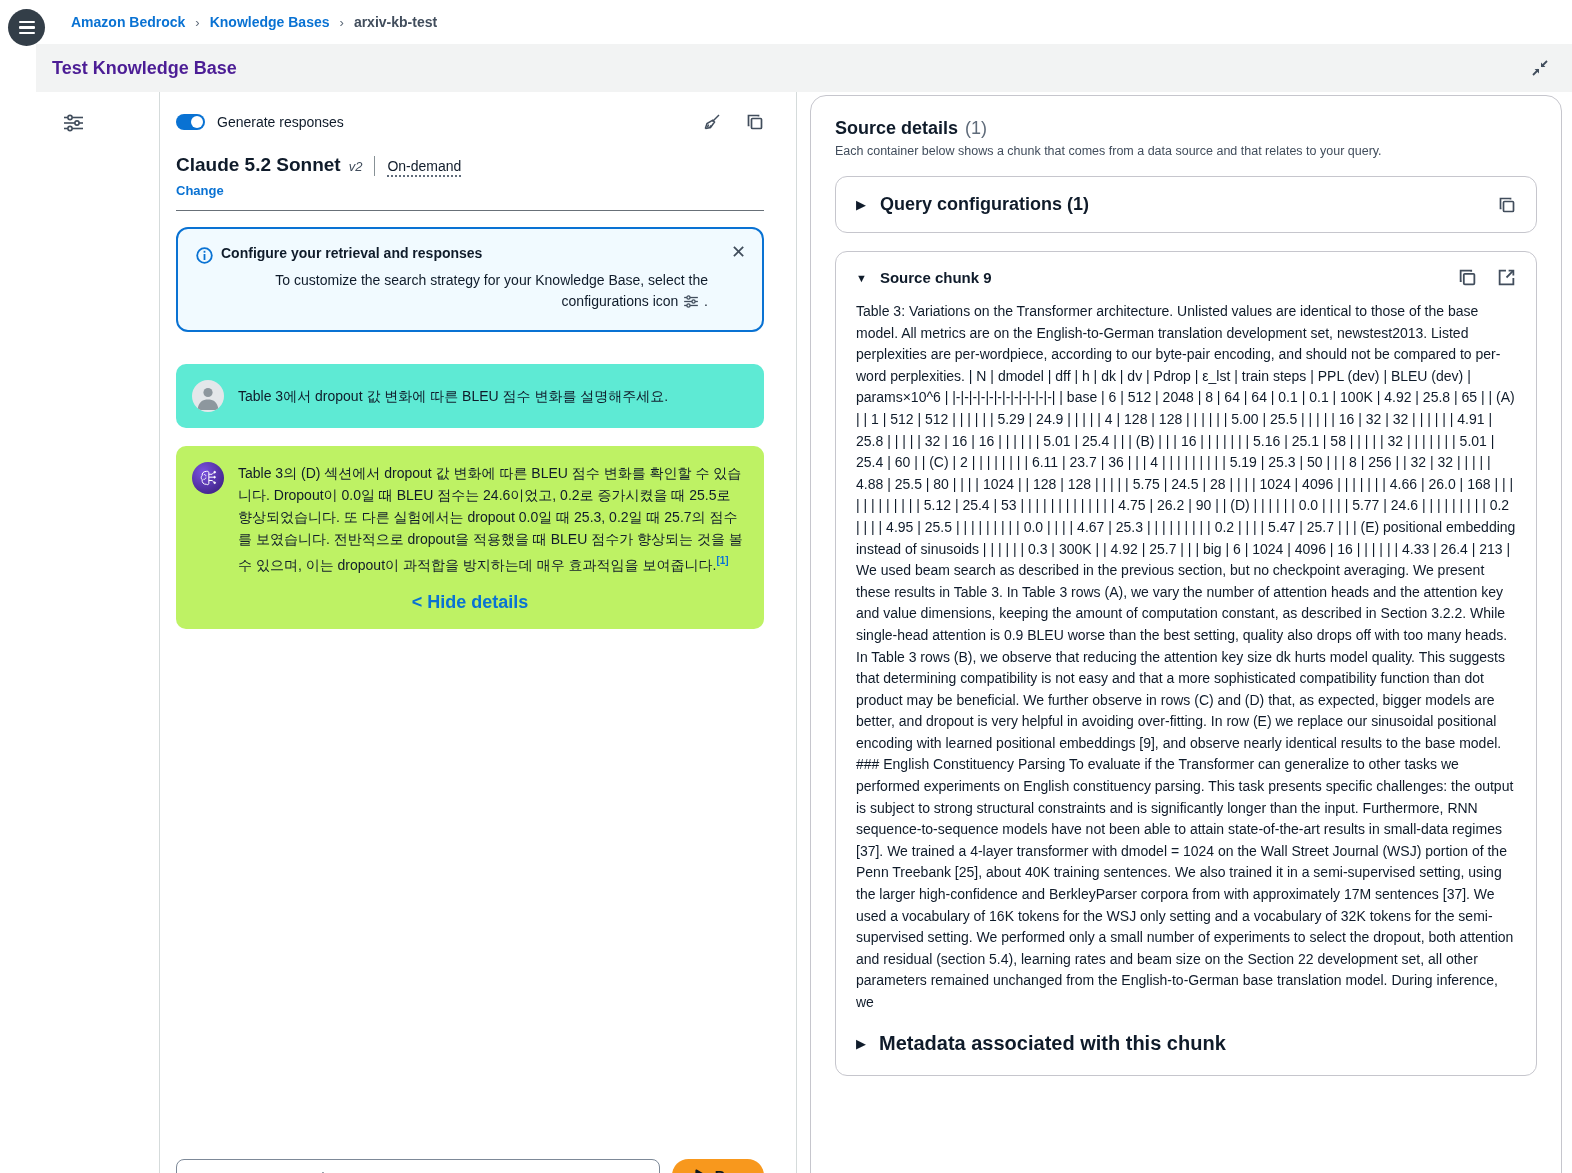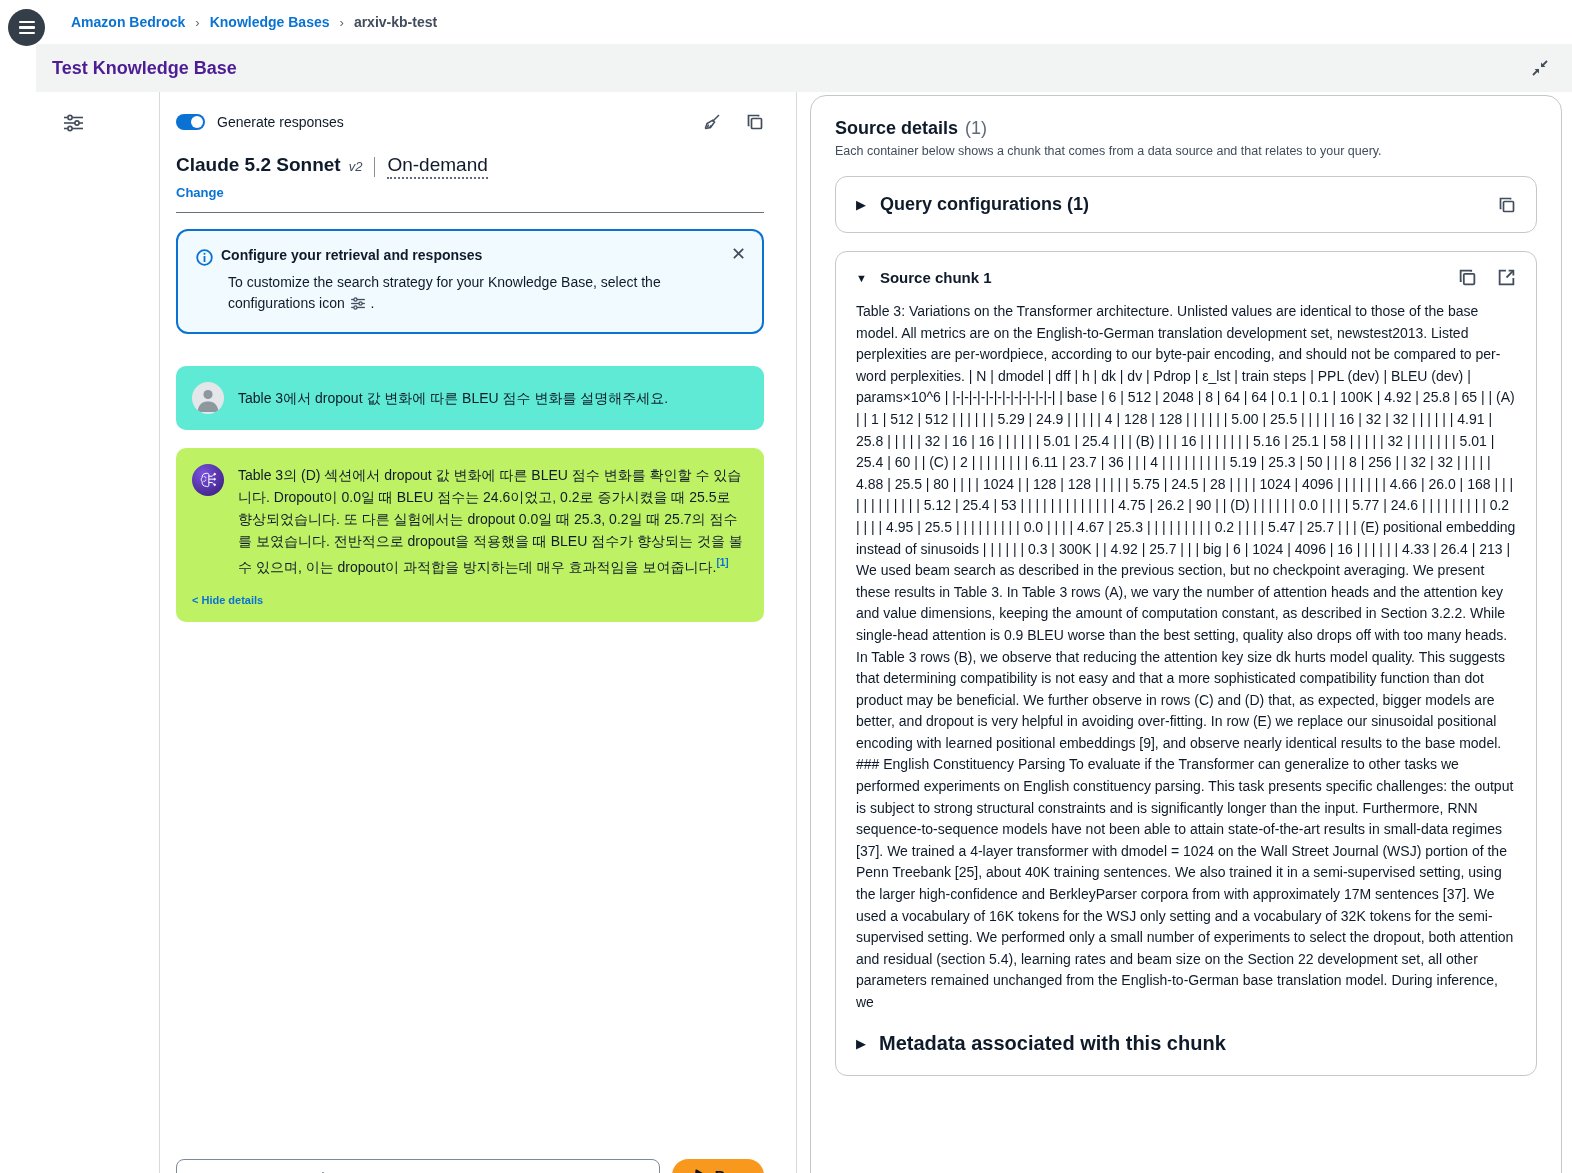--- a/index.html
+++ b/index.html
@@ -36,41 +36,41 @@
   .toggle { width:29px; height:16px; border-radius:8px; background:#0972d3; position:relative; cursor:pointer; flex:0 0 auto; }
   .toggle .knob { position:absolute; right:2px; top:2px; width:12px; height:12px; border-radius:50%; background:#fff; }
   .toggle-label { margin-left:12px; font-size:14px; color:#0f1b2a; }
   .toolbar-icons { margin-left:auto; display:flex; gap:24px; align-items:center; }
   .icon-btn { cursor:pointer; display:flex; align-items:center; }
 
   .model-row { margin-top:22px; display:flex; align-items:baseline; }
   .model-name { font-size:19px; font-weight:800; color:#0f1b2a; }
   .model-version { font-size:13px; font-style:italic; color:#414d5c; margin-left:8px; }
   .model-divider { width:1px; height:20px; background:#879196; margin:0 12px; align-self:center; }
-  .model-throughput { font-size:19px; color:#0f1b2a; border-bottom:2px dotted #5f6b7a; padding-bottom:1px; }
+  .model-throughput { font-size:14px; color:#0f1b2a; border-bottom:2px dotted #5f6b7a; padding-bottom:1px; }
   .change-link { margin-top:6px; font-size:13px; font-weight:700; color:#0972d3; cursor:pointer; width:max-content; }
   .model-hr { margin-top:12px; border:none; border-top:1px solid #687078; }
 
-  .info-banner { margin-top:16px; border:2px solid #0972d3; border-radius:12px; background:#f1faff; padding:16px 18px 18px 18px; position:relative; }
+  .info-banner { margin-top:16px; border:2px solid #0972d3; border-radius:12px; background:#f1faff; padding:16px 18px 18px 18px; position:relative;text-align:right; }
   .info-head { display:flex; align-items:flex-start; }
   .info-title { font-size:14px; font-weight:700; margin-left:8px; }
   .info-body { margin:6px 0 0 32px; font-size:14px; line-height:21px; color:#0f1b2a; max-width:480px; }
   .inline-sliders { display:inline-block; vertical-align:-2px; margin:0 2px; }
   .info-close { position:absolute; right:16px; top:14px; cursor:pointer; font-size:18px; color:#414d5c; line-height:1; }
 
   .bubble { border-radius:10px; background:#f4f4f4; padding:16px; display:flex; gap:14px; }
   .bubble.user { margin-top:32px; background:#5eead4; }
   .bubble.assistant { margin-top:18px; background:#bef264; flex-wrap:wrap; }
   .avatar { width:32px; height:32px; border-radius:50%; flex:0 0 auto; display:flex; align-items:center; justify-content:center; }
   .avatar.user-avatar { background:#e4e7ea; overflow:hidden; }
   .avatar.bot-avatar { background:radial-gradient(circle at 35% 30%, #7a52e0, #45278f 75%); }
   .msg-text { font-size:14px; line-height:22px; color:#0f1b2a; flex:1; }
   .bubble.user .msg-text { align-self:center; }
   .citation { color:#0972d3; font-weight:700; font-size:10px; vertical-align:super; cursor:pointer; }
-  .hide-details { width:100%; text-align:left; font-size:11px; font-weight:700; color:#0972d3; cursor:pointer; margin-top:2px; }
+  .hide-details { width:100%; text-align:center; font-size:18px; font-weight:700; color:#0972d3; cursor:pointer; margin-top:2px; }
 
   .chat-input-row { margin-top:auto; display:flex; gap:12px; align-items:flex-start; padding-bottom:4px; }
   .chat-input { flex:1; height:70px; border:1px solid #7d8998; border-radius:8px; padding:10px 14px; font-size:14px;
                 font-family:"Liberation Sans","DejaVu Sans",sans-serif; resize:none; color:#0f1b2a; background:#fff; outline:none; }
   .chat-input::placeholder { color:#5f6b7a; font-style:italic; }
   .run-btn { flex:0 0 auto; display:flex; align-items:center; gap:8px; background:#f8981d; border:none; border-radius:18px;
              height:33px; padding:0 22px; font-size:14px; font-weight:800; color:#0b1620; cursor:pointer;
              font-family:"Liberation Sans","DejaVu Sans",sans-serif; }
 
   
@@ -277,21 +277,21 @@
                 <rect x="5.5" y="5.5" width="10" height="10" rx="1"></rect>
                 <path d="M3.5 12.5 L2.5 12.5 L2.5 2.5 L12.5 2.5 L12.5 3.5"></path>
               </g>
             </svg>
           </div>
         </div>
 
         <div class="inner-card chunk-card">
           <div class="chunk-head">
             <span class="caret small">▼</span>
-            <span class="chunk-title">Source chunk 1</span>
+            <span class="chunk-title">Source chunk 9</span>
             <div class="icons">
               <div class="icon-btn">
                 <svg width="19" height="19" viewBox="0 0 18 18">
                   <g stroke="#414d5c" stroke-width="1.7" fill="none">
                     <rect x="5.5" y="5.5" width="10" height="10" rx="1"></rect>
                     <path d="M3.5 12.5 L2.5 12.5 L2.5 2.5 L12.5 2.5 L12.5 3.5"></path>
                   </g>
                 </svg>
               </div>
               <div class="icon-btn">

